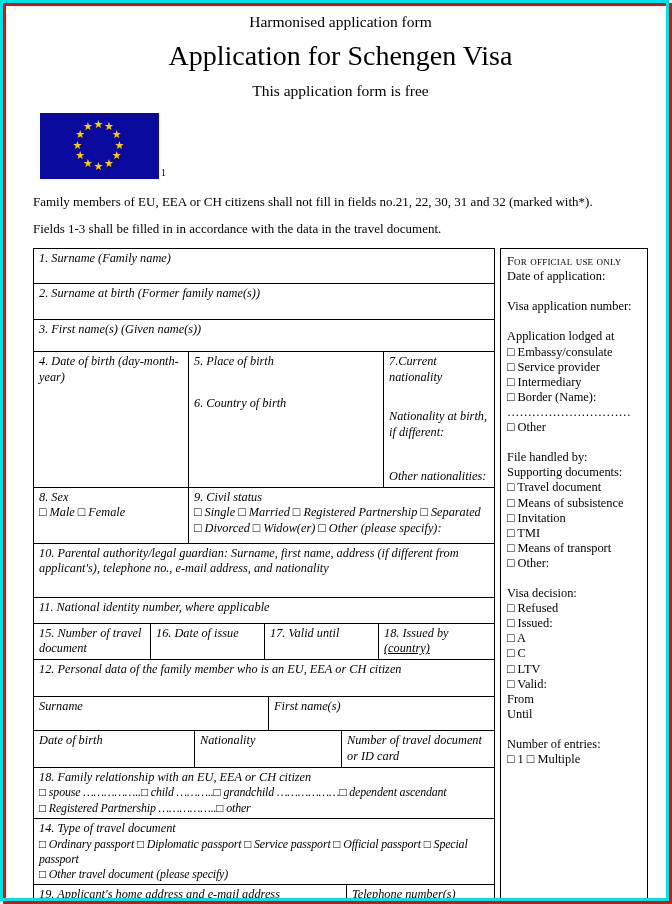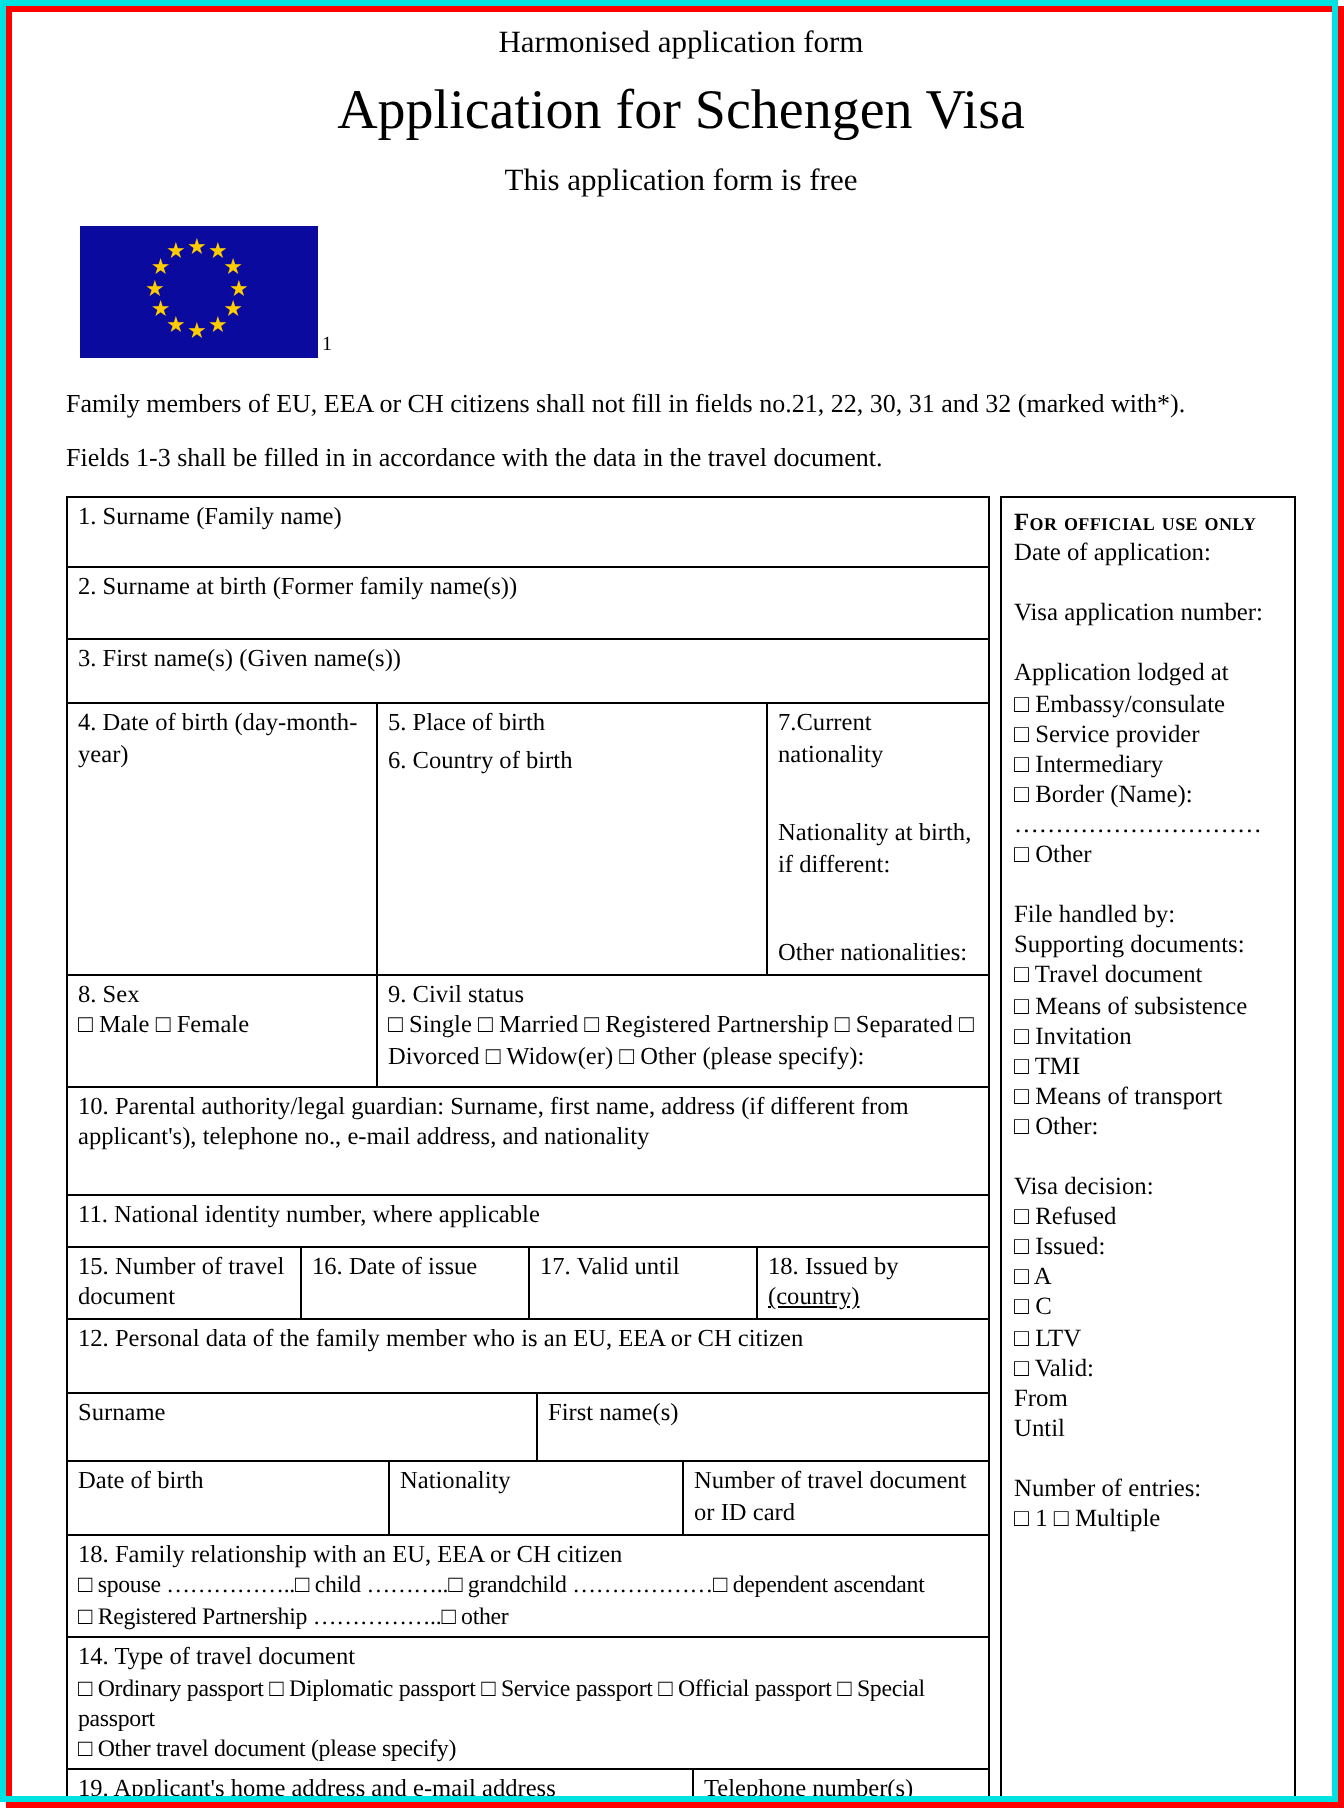--- a/index.html
+++ b/index.html
@@ -24,41 +24,41 @@
   .flag-wrap { display:flex; align-items:flex-end; margin:12px 0 0 7px; height:67px; }
   .flag { width:119px; height:66px; background:#0a0a9e; position:relative; }
   .flag .star { position:absolute; color:#fc0; font-size:11px; line-height:11px; }
   .flag-ref { font-size:10px; margin-left:2px; position:relative; top:-1px; }
 
   .notes { margin-top:15px; font-size:13px; }
   .note { margin-bottom:11px; }
 
   .form-area { display:flex; margin-top:3px; align-items:stretch; }
   .tbl { width:462px; border:1px solid #000; box-sizing:border-box; }
-  .row { display:flex; border-bottom:1px solid #000; box-sizing:border-box; }
+  .row { display:flex; border-bottom:1px solid #000; box-sizing:border-box;font-style:italic; }
   .row:last-child { border-bottom:none; }
   .cell { padding:2px 5px 2px 5px; font-size:12.3px; line-height:1.28; box-sizing:border-box; }
   .cell + .cell { border-left:1px solid #000; }
   .grow { flex:1 1 auto; }
   .tight { font-size:11.9px; letter-spacing:-0.15px; }
 
   .h35{min-height:35px}.h36{min-height:36px}.h32{min-height:32px}.h100{min-height:100px}
   .h56{min-height:56px}.h54{min-height:54px}.h26{min-height:26px}.h33{min-height:33px}
   .h37{min-height:37px}.h34{min-height:34px}.h48{min-height:48px}.h46{min-height:46px}
   .w154{width:154px;flex:0 0 154px}.w195{width:195px;flex:0 0 195px}
   .w116{width:116px;flex:0 0 116px}.w114{width:114px;flex:0 0 114px}
   .w234{width:234px;flex:0 0 234px}.w160{width:160px;flex:0 0 160px}
   .w147{width:147px;flex:0 0 147px}.w312{width:312px;flex:0 0 312px}
 
-  .gap18 { margin-top:3px; } .gap24 { margin-top:24px; } .gap22 { margin-top:28px; }
+  .gap18 { margin-top:26px; } .gap24 { margin-top:24px; } .gap22 { margin-top:28px; }
   .underline { text-decoration:underline; }
 
   .official { margin-left:5px; flex:1 1 auto; border:1px solid #000; box-sizing:border-box;
     padding:5px 6px; font-size:12.4px; line-height:15.1px; }
-  .ou-title { font-variant:small-caps; letter-spacing:0.2px;font-weight:bold; }
+  .ou-title { font-variant:small-caps; letter-spacing:0.2px; }
 </style>
 </head>
 <body>
 
 <div class="rect-red"></div>
 <div class="rect-cyan"></div>
 
 <div class="content">
 
   <div class="hdr">

